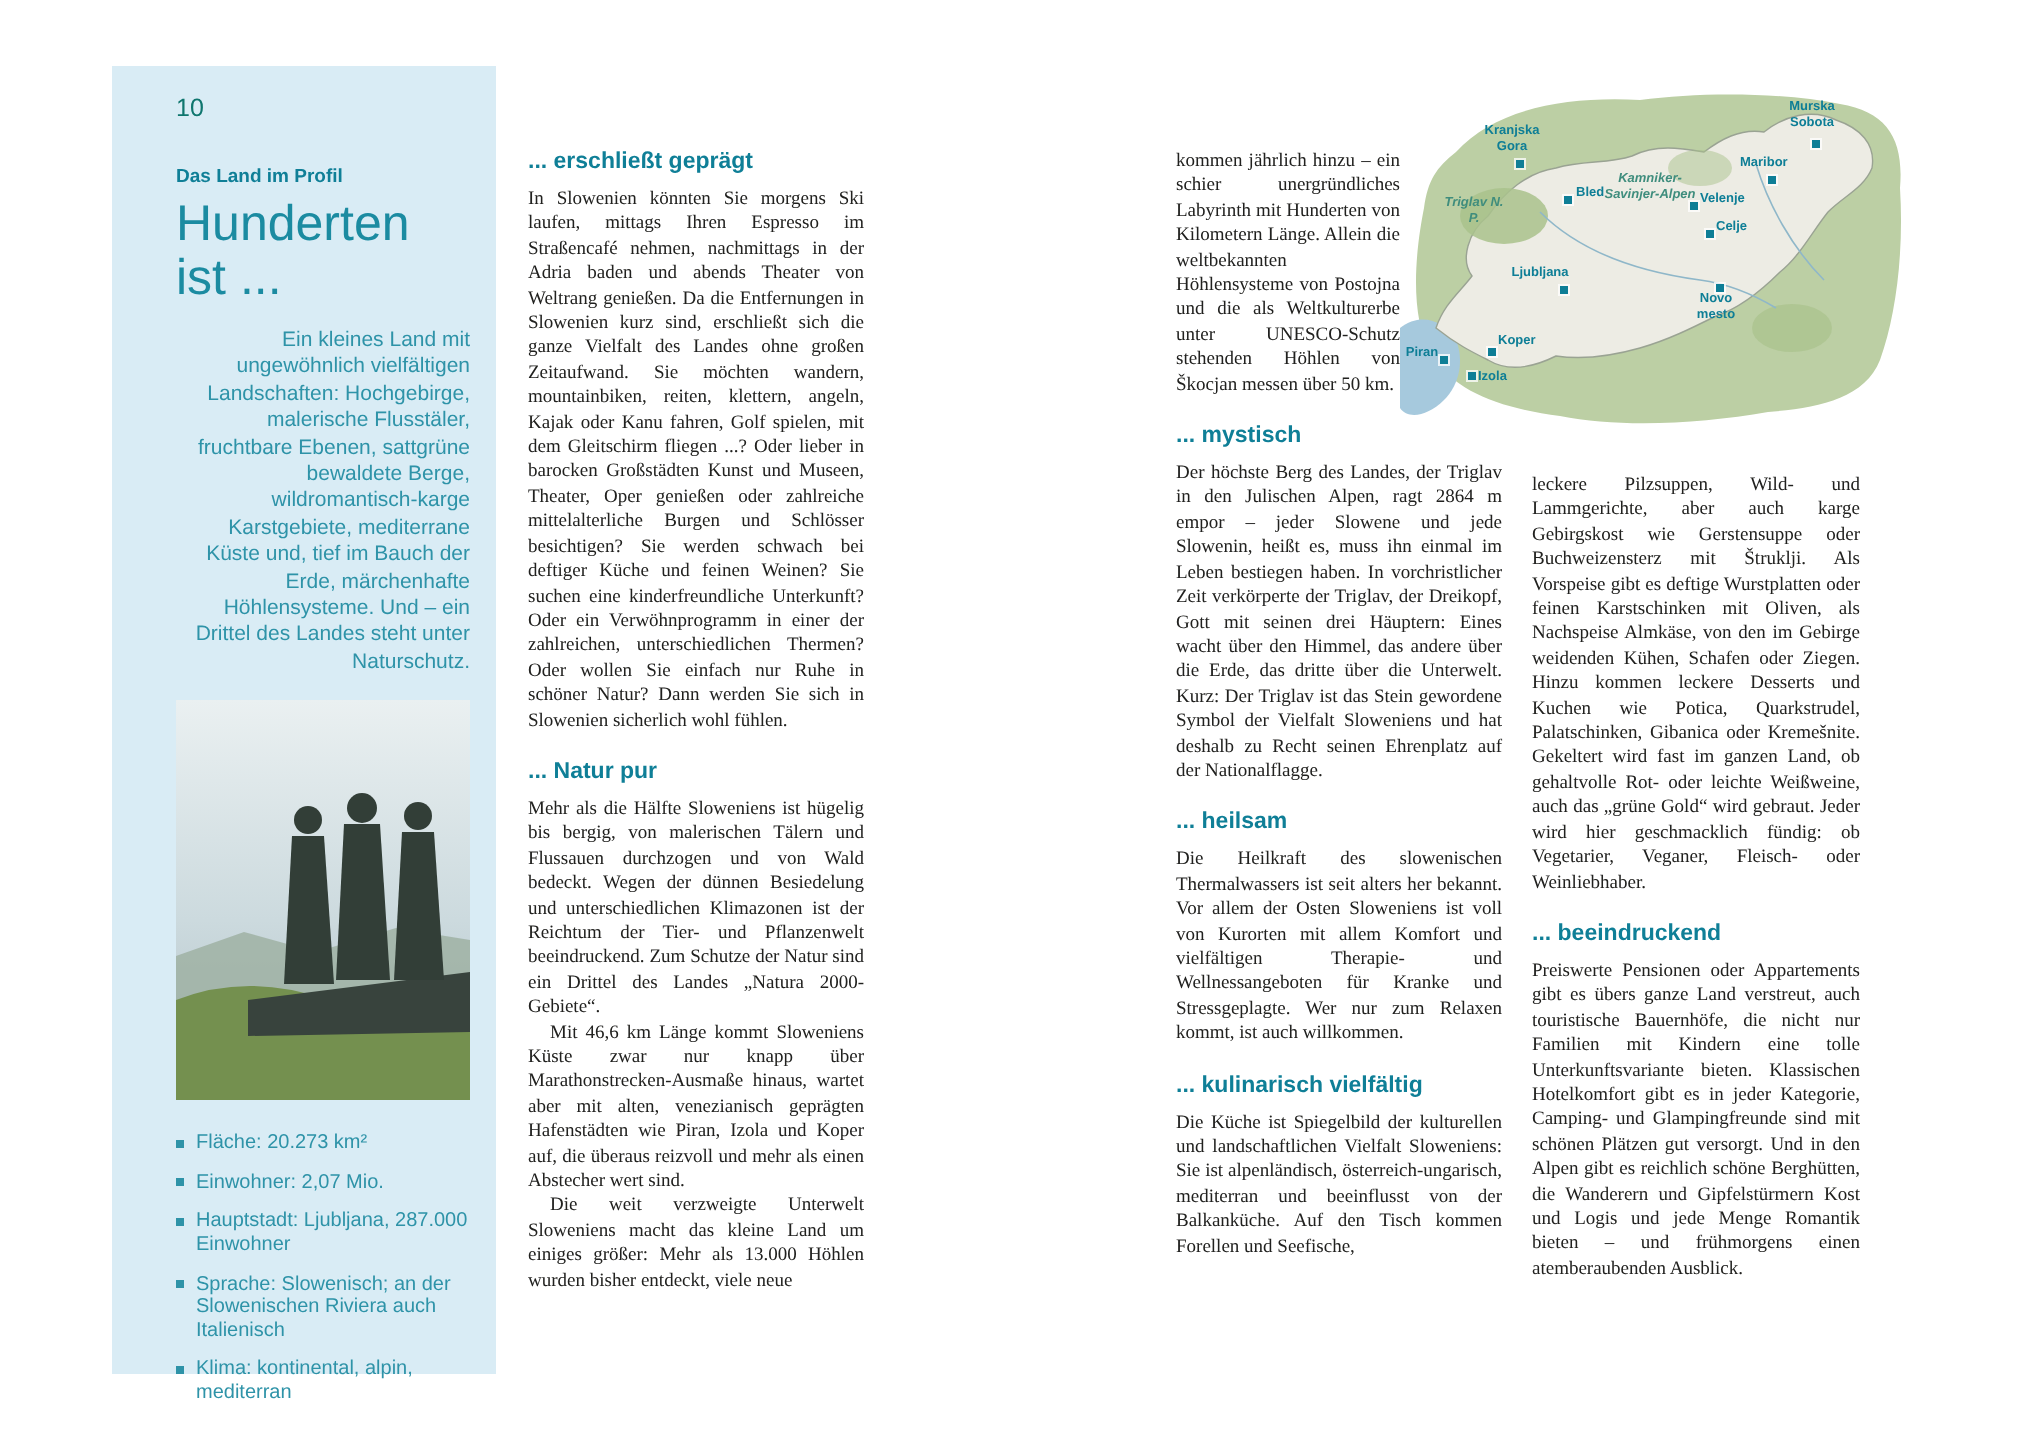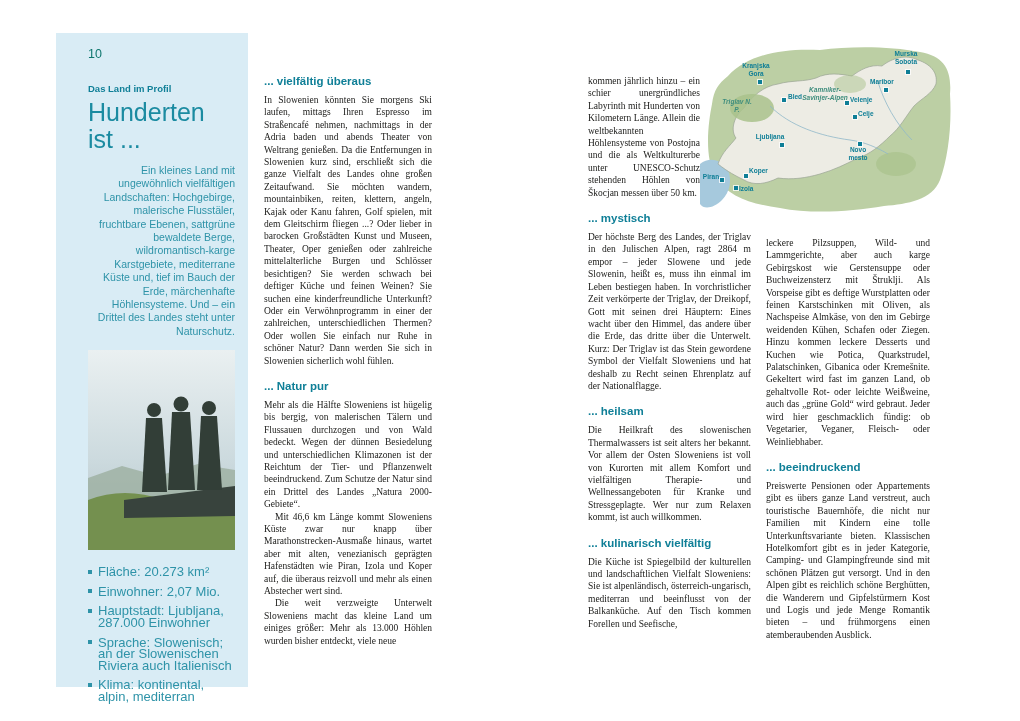--- a/index.html
+++ b/index.html
@@ -14,21 +14,21 @@
     background:#d9ecf5; box-sizing:border-box; padding:14px 13px 0 32px;
   }
   .pagenum { font-size:12.5px; color:#0f766e; }
   .kicker  { margin-top:22px; font-size:9.5px; font-weight:bold; color:#0f7f97; }
   .title   { margin-top:5px; font-size:25px; line-height:27px; color:#1b8ba1; font-weight:normal; }
   .intro   { margin:11px 0 0; font-size:10.5px; line-height:13.4px; color:#2e93a8; text-align:right; }
   .photo   { margin-top:12px; width:147px; height:200px; overflow:hidden; }
   .photo svg { display:block; }
   .facts   { list-style:none; margin:16px 0 0; padding:0; }
   .fact    { position:relative; padding-left:10px; margin-bottom:8px;
-             font-size:13px; line-height:11.6px; color:#2e93a8; }
+             font-size:10px; line-height:11.6px; color:#2e93a8; }
   .fact .bullet { position:absolute; left:0; top:3.5px; width:4px; height:4px; background:#2e93a8; }
 
   
   .col  { position:absolute; top:75px; }
   .col1 { left:264px; width:168px; }
   .col2 { left:588px; width:163px; }
   .col3 { left:766px; top:237px; width:164px; }
   .h {
     margin:13px 0 7px; font-size:11.5px; font-weight:bold; color:#0f7f97;
     font-family:"Liberation Sans", sans-serif;
@@ -111,21 +111,21 @@
         <span>Sprache: Slowenisch; an der Slowenischen Riviera auch Italienisch</span>
       </li>
       <li class="fact">
         <span class="bullet"></span>
         <span>Klima: kontinental, alpin, mediterran</span>
       </li>
     </ul>
   </aside>
 
   <section class="col col1">
-    <h2 class="h">... vielfältig überaus</h2>
+    <h2 class="h">... erschließt geprägt</h2>
     <p class="para">In Slowenien könnten Sie morgens Ski laufen, mittags Ihren Espresso im Straßencafé nehmen, nachmittags in der Adria baden und abends Theater von Weltrang genießen. Da die Entfernungen in Slowenien kurz sind, erschließt sich die ganze Vielfalt des Landes ohne großen Zeitaufwand. Sie möchten wandern, mountainbiken, reiten, klettern, angeln, Kajak oder Kanu fahren, Golf spielen, mit dem Gleitschirm fliegen ...? Oder lieber in barocken Großstädten Kunst und Museen, Theater, Oper genießen oder zahlreiche mittelalterliche Burgen und Schlösser besichtigen? Sie werden schwach bei deftiger Küche und feinen Weinen? Sie suchen eine kinderfreundliche Unterkunft? Oder ein Verwöhnprogramm in einer der zahlreichen, unterschiedlichen Thermen? Oder wollen Sie einfach nur Ruhe in schöner Natur? Dann werden Sie sich in Slowenien sicherlich wohl fühlen.</p>
     <h2 class="h">... Natur pur</h2>
     <p class="para">Mehr als die Hälfte Sloweniens ist hügelig bis bergig, von malerischen Tälern und Flussauen durchzogen und von Wald bedeckt. Wegen der dünnen Besiedelung und unterschiedlichen Klimazonen ist der Reichtum der Tier- und Pflanzenwelt beeindruckend. Zum Schutze der Natur sind ein Drittel des Landes „Natura 2000-Gebiete“.</p>
     <p class="para">Mit 46,6 km Länge kommt Sloweniens Küste zwar nur knapp über Marathonstrecken-Ausmaße hinaus, wartet aber mit alten, venezianisch geprägten Hafenstädten wie Piran, Izola und Koper auf, die überaus reizvoll und mehr als einen Abstecher wert sind.</p>
     <p class="para">Die weit verzweigte Unterwelt Sloweniens macht das kleine Land um einiges größer: Mehr als 13.000 Höhlen wurden bisher entdeckt, viele neue</p>
   </section>
 
   <section class="col col2">
     <p class="para narrow">kommen jährlich hinzu – ein schier unergründliches Labyrinth mit Hunderten von Kilometern Länge. Allein die weltbekannten Höhlensysteme von Postojna und die als Weltkulturerbe unter UNESCO-Schutz stehenden Höhlen von Škocjan messen über 50 km.</p>
     <h2 class="h">... mystisch</h2>

